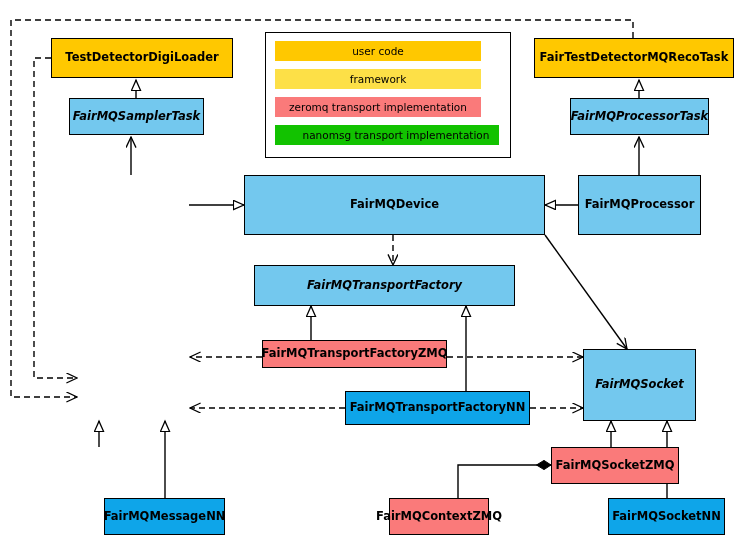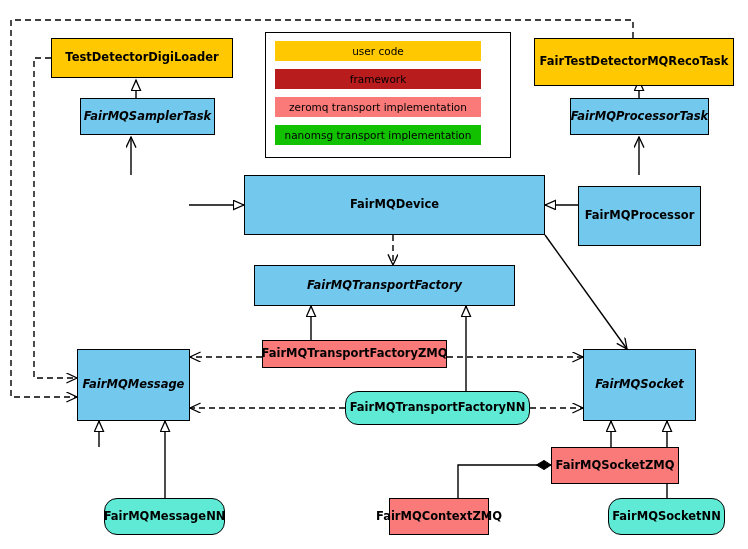--- a/index.html
+++ b/index.html
@@ -7,21 +7,21 @@
        font-family:"DejaVu Sans","Liberation Sans",sans-serif;}
   #stage{position:relative;width:748px;height:549px;}
   svg#wires{position:absolute;left:0;top:0;width:748px;height:549px;}
   .node{position:absolute;box-sizing:border-box;border:1.4px solid #000;
         display:flex;align-items:center;justify-content:center;text-align:right;
         font-size:11.5px;font-weight:bold;color:#000;line-height:1.15;z-index:3;}
   .node.italic{font-style:italic;}
   .usercode{background:#FFC800;}
   .framework{background:#73C8EE;}
   .zmq{background:#FA7A7A;}
-  .nn{background:#5eead4;border-radius:13px;}
+  .nn{background:#0ea5e9;}
   #legend{position:absolute;left:265px;top:32px;width:244px;height:124px;
           background:#ffffff;border:1.6px solid #000;z-index:4;}
   .legrow{position:absolute;left:9px;width:206px;height:20px;
           display:flex;align-items:center;justify-content:center;
           font-size:10.5px;font-weight:normal;color:#000;}
 </style>
 </head>
 <body>
 
 <div id="stage">
@@ -80,50 +80,49 @@
       <line x1="611" y1="447" x2="611" y2="421" marker-end="url(#hollowTri)"></line>
 
       <line x1="667" y1="498" x2="667" y2="421" marker-end="url(#hollowTri)"></line>
 
       <path d="M551,465 L458,465 L458,498" marker-start="url(#blackDiamond)"></path>
     </g>
   </svg>
 
   <div class="node usercode" style="left:51px;top:38px;width:182px;height:40px;">TestDetectorDigiLoader</div>
 
-  <div class="node usercode" style="left:534px;top:38px;width:200px;height:48px;">FairTestDetectorMQRecoTask</div>
+  <div class="node usercode" style="left:534px;top:38px;width:200px;height:40px;">FairTestDetectorMQRecoTask</div>
 
-  <div class="node framework italic" style="left:80px;top:98px;width:135px;height:37px;">FairMQSamplerTask</div>
+  <div class="node framework italic" style="left:69px;top:98px;width:135px;height:37px;">FairMQSamplerTask</div>
 
   <div class="node framework italic" style="left:570px;top:98px;width:139px;height:37px;">FairMQProcessorTask</div>
 
 
   <div class="node framework" style="left:244px;top:175px;width:301px;height:60px;">FairMQDevice</div>
 
-  <div class="node framework" style="left:578px;top:186px;width:123px;height:60px;">FairMQProcessor</div>
+  <div class="node framework" style="left:578px;top:175px;width:123px;height:60px;">FairMQProcessor</div>
 
   <div class="node framework italic" style="left:254px;top:265px;width:261px;height:41px;">FairMQTransportFactory</div>
 
   <div class="node zmq" style="left:262px;top:340px;width:185px;height:28px;">FairMQTransportFactoryZMQ</div>
 
   <div class="node nn" style="left:345px;top:391px;width:185px;height:34px;">FairMQTransportFactoryNN</div>
 
-  <div class="node framework italic" style="left:77px;top:349px;width:113px;height:72px;">FairMQMessage</div>
 
   <div class="node framework italic" style="left:583px;top:349px;width:113px;height:72px;">FairMQSocket</div>
 
 
   <div class="node nn" style="left:104px;top:498px;width:121px;height:37px;">FairMQMessageNN</div>
 
   <div class="node zmq" style="left:551px;top:447px;width:128px;height:37px;">FairMQSocketZMQ</div>
 
   <div class="node zmq" style="left:389px;top:498px;width:100px;height:37px;">FairMQContextZMQ</div>
 
   <div class="node nn" style="left:608px;top:498px;width:117px;height:37px;">FairMQSocketNN</div>
 
   <div id="legend">
     <div class="legrow" style="top:8px;background:#FFC800;">user code</div>
-    <div class="legrow" style="top:36px;background:#b91c1c;">framework</div>
+    <div class="legrow" style="top:36px;background:#fde047;">framework</div>
     <div class="legrow" style="top:64px;background:#FA7A7A;">zeromq transport implementation</div>
-    <div class="legrow" style="top:92px;background:#12C200;">nanomsg transport implementation</div>
+    <div class="legrow" style="top:92px;background:#12C200;padding-left:18px;">nanomsg transport implementation</div>
   </div>
 
 </div>
 
 </body></html>

